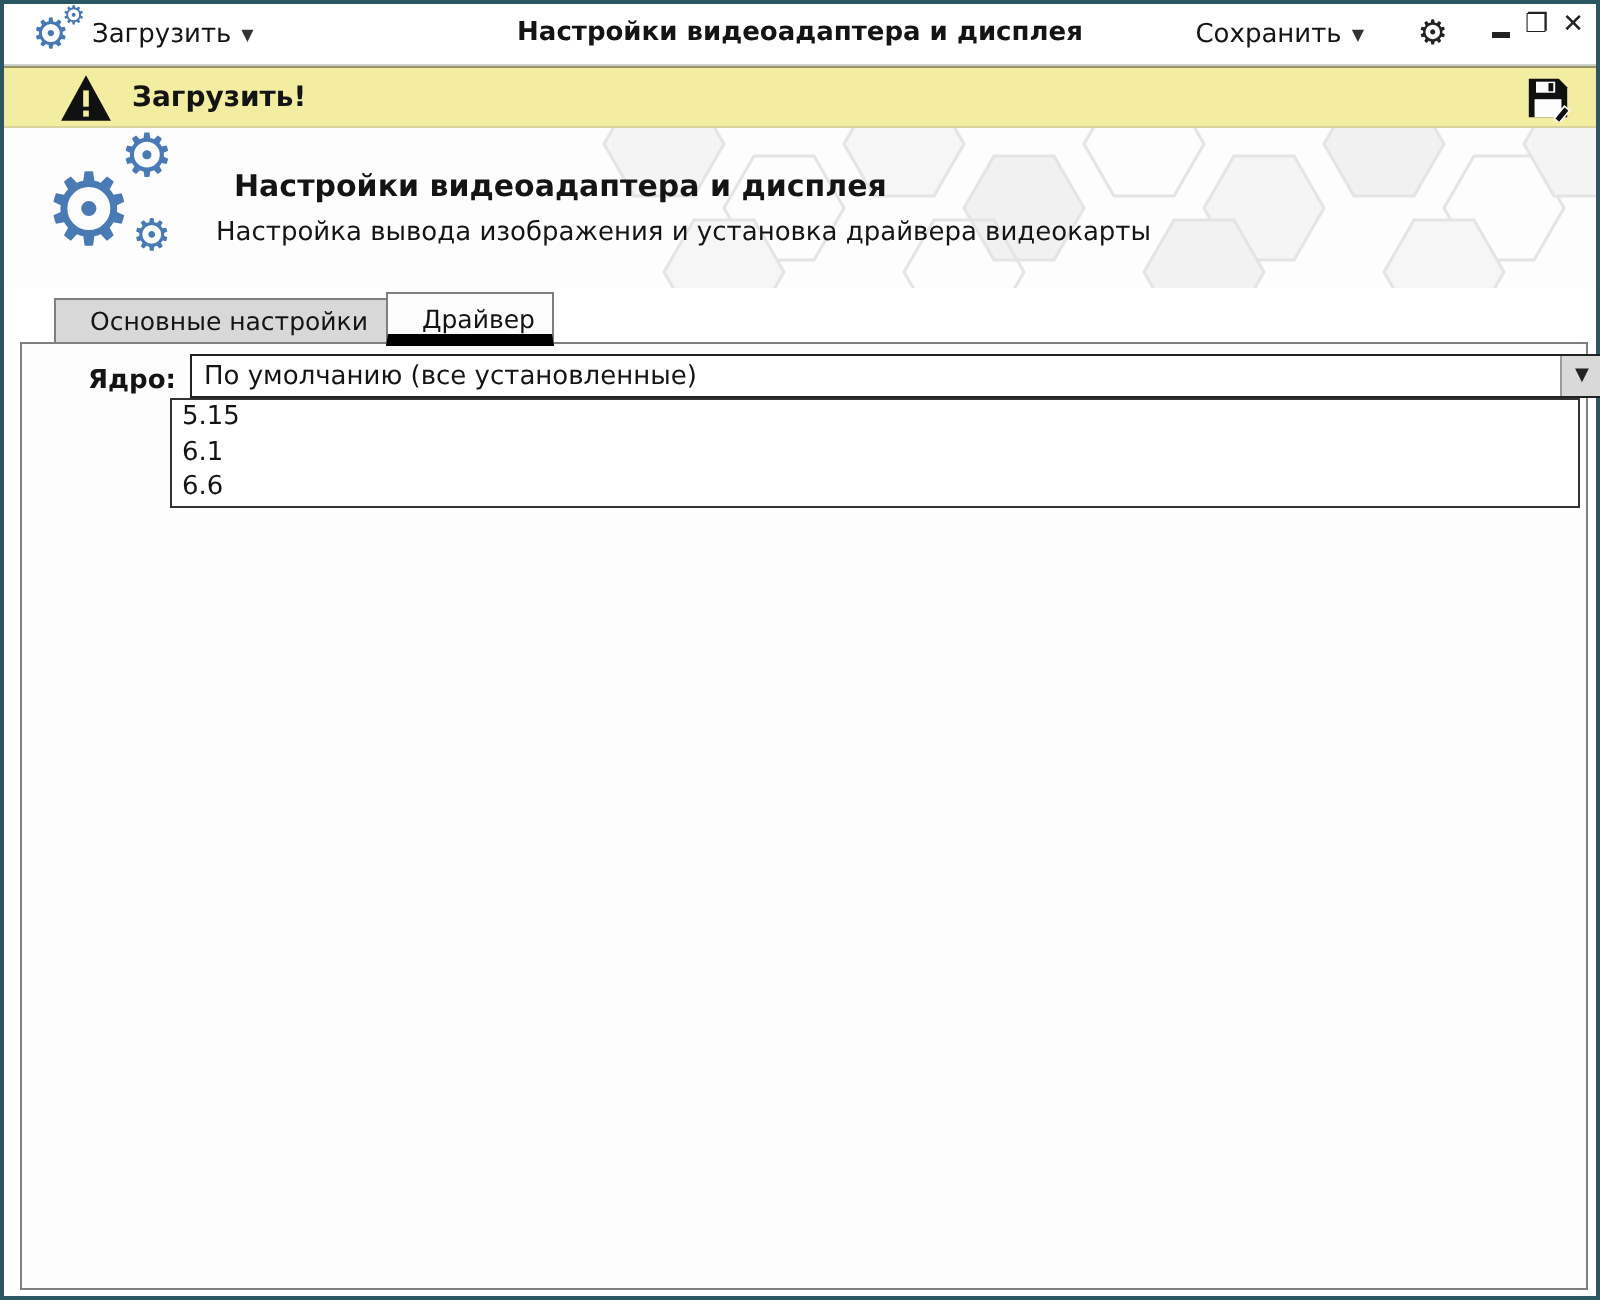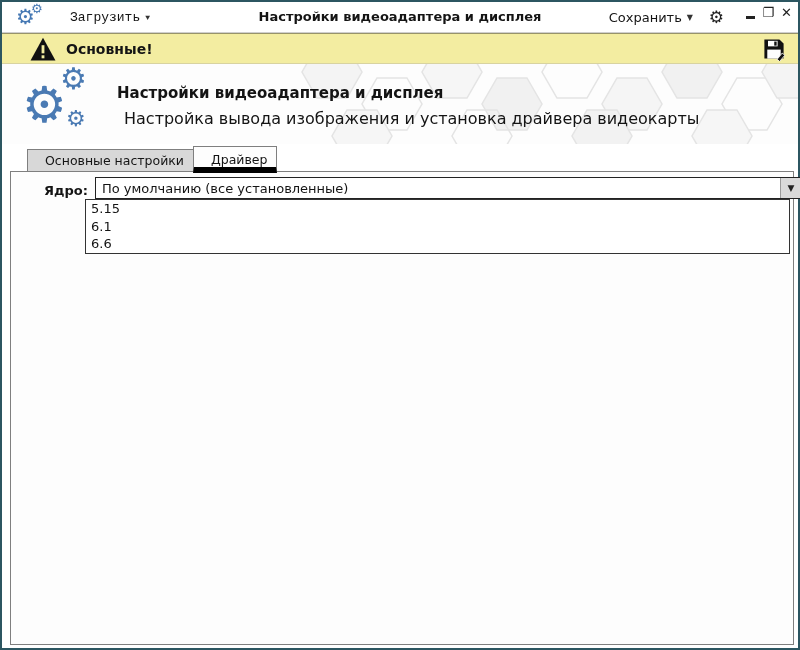--- a/index.html
+++ b/index.html
@@ -8,22 +8,22 @@
   .window{position:absolute;inset:0;border:2px solid #2c5661;background:#fff;box-sizing:border-box;}
 
   
   .titlebar{position:absolute;left:0;top:0;width:796px;height:30px;background:#fff;
             border-bottom:1px solid #cfcfcf;}
   .app-gears{position:absolute;left:14px;top:1px;width:34px;height:28px;color:#4679b4;}
   .app-gears .g1{position:absolute;left:0;top:4px;font-size:21px;line-height:21px;}
   .app-gears .g2{position:absolute;left:15px;top:-1px;font-size:13px;line-height:13px;}
   .btn-drop{position:absolute;top:5px;height:20px;display:flex;align-items:center;gap:5px;
             font-size:13px;cursor:default;}
-  .load-btn{left:68px;font-family:Liberation Mono, monospace;}
-  .save-btn{right:105px;}
+  .load-btn{left:44px;}
+  .save-btn{right:116px;}
   .caret{font-size:8px;color:#333;}
   .tb-title{position:absolute;left:0;right:0;top:7px;text-align:center;font-size:13px;font-weight:bold;}
   .tb-gear{position:absolute;right:74px;top:5px;font-size:17px;color:#222;}
   .win-controls{position:absolute;right:6px;top:4px;display:flex;align-items:center;gap:7px;}
   .wc-min{width:9px;height:3px;background:#222;margin-top:10px;}
   .wc-max{font-size:13px;line-height:13px;color:#222;}
   .wc-close{font-size:13px;line-height:13px;color:#222;}
 
   
   .warnbar{position:absolute;left:0;top:31px;width:796px;height:31px;background:#f3eda1;
@@ -33,21 +33,21 @@
   .floppy{position:absolute;right:12px;top:3px;}
 
   
   .banner{position:absolute;left:0;top:62px;width:796px;height:80px;background:#fdfdfd;overflow:hidden;}
   .hexes{position:absolute;inset:0;}
   .logo{position:absolute;left:20px;top:0;width:80px;height:80px;color:#4a7ab3;}
   .logo .lg1{position:absolute;left:0;top:16px;font-size:50px;line-height:50px;}
   .logo .lg2{position:absolute;left:38px;top:0px;font-size:30px;line-height:30px;}
   .logo .lg3{position:absolute;left:44px;top:44px;font-size:22px;line-height:22px;}
   .banner-title{position:absolute;left:115px;top:20px;font-size:15px;font-weight:bold;}
-  .banner-sub{position:absolute;left:122px;top:45px;font-size:16px;}
+  .banner-sub{position:absolute;left:106px;top:45px;font-size:13px;}
 
   
   .tabs{position:absolute;left:25px;top:144px;height:26px;display:flex;align-items:flex-end;z-index:3;}
   .tab{box-sizing:border-box;height:23px;padding:3px 9px 0 17px;font-size:12.5px;
        background:#d8d8d8;border:1px solid #7f7f7f;border-right:none;}
   .tab:last-child{border-right:1px solid #7f7f7f;}
   .tab.active{height:27px;background:#fdfdfd;padding-top:5px;border-right:1px solid #7f7f7f;
               margin-bottom:-1px;border-bottom:6px solid #000000;}
   .tab.active + .tab{border-left:none;}
 
@@ -137,21 +137,21 @@
   </div>
 
   <div class="warnbar">
     <div class="warn-tri">
       <svg width="26" height="24" viewBox="0 0 24 22">
         <path d="M12 0.5 L23.5 21.5 H0.5 Z" fill="#111"></path>
         <rect x="10.7" y="7.5" width="2.6" height="7.5" fill="#f3eda1"></rect>
         <rect x="10.7" y="16.8" width="2.6" height="2.8" fill="#f3eda1"></rect>
       </svg>
     </div>
-    <div class="warn-label">Основные!</div>
+    <div class="warn-label">Загрузить!</div>
     <div class="floppy">
       <svg width="24" height="24" viewBox="0 0 20 20">
         <path d="M2 2 h12.5 l3.5 3.5 V18 H2 Z" fill="#111"></path>
         <rect x="5" y="3.2" width="8" height="4.6" fill="#fdfdfd"></rect>
         <rect x="10.2" y="3.8" width="2" height="3.4" fill="#111"></rect>
         <rect x="4.4" y="10.5" width="11.2" height="7.5" fill="#fdfdfd"></rect>
         <path d="M12.6 18.6 l4.2-5.2 2.2 1.8 -4.3 5.2 z" fill="#111" stroke="#fdfdfd" stroke-width="0.7"></path>
       </svg>
     </div>
   </div>

